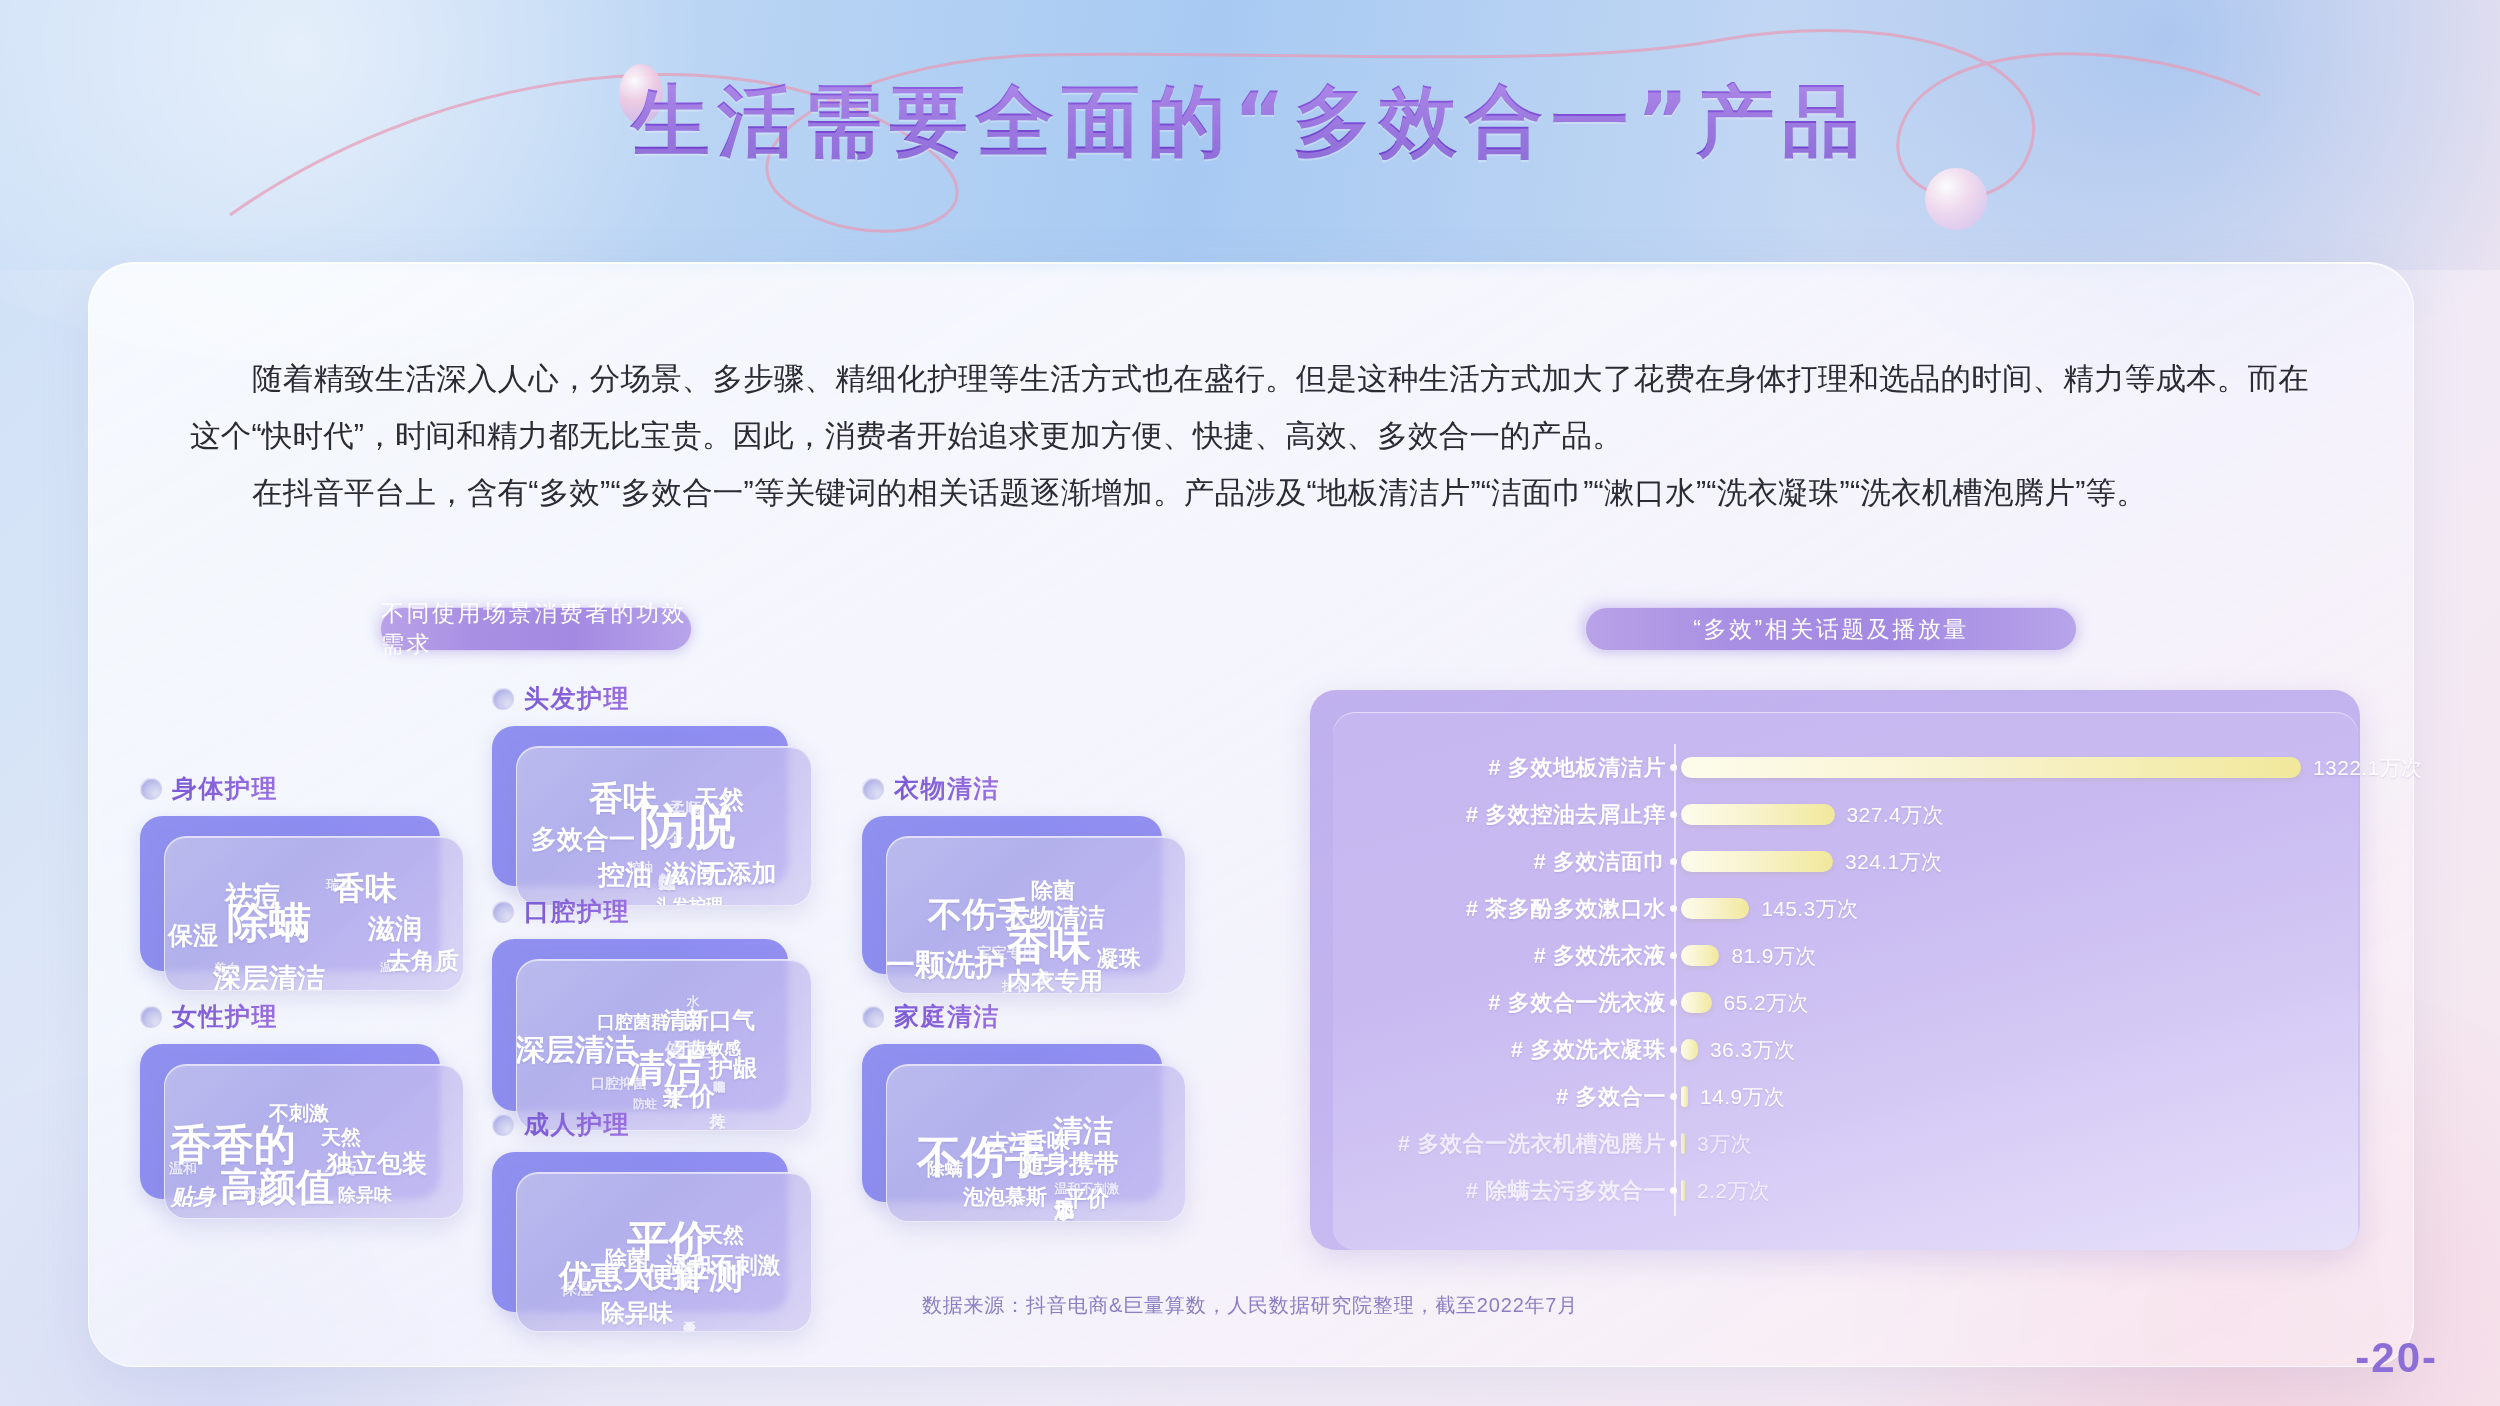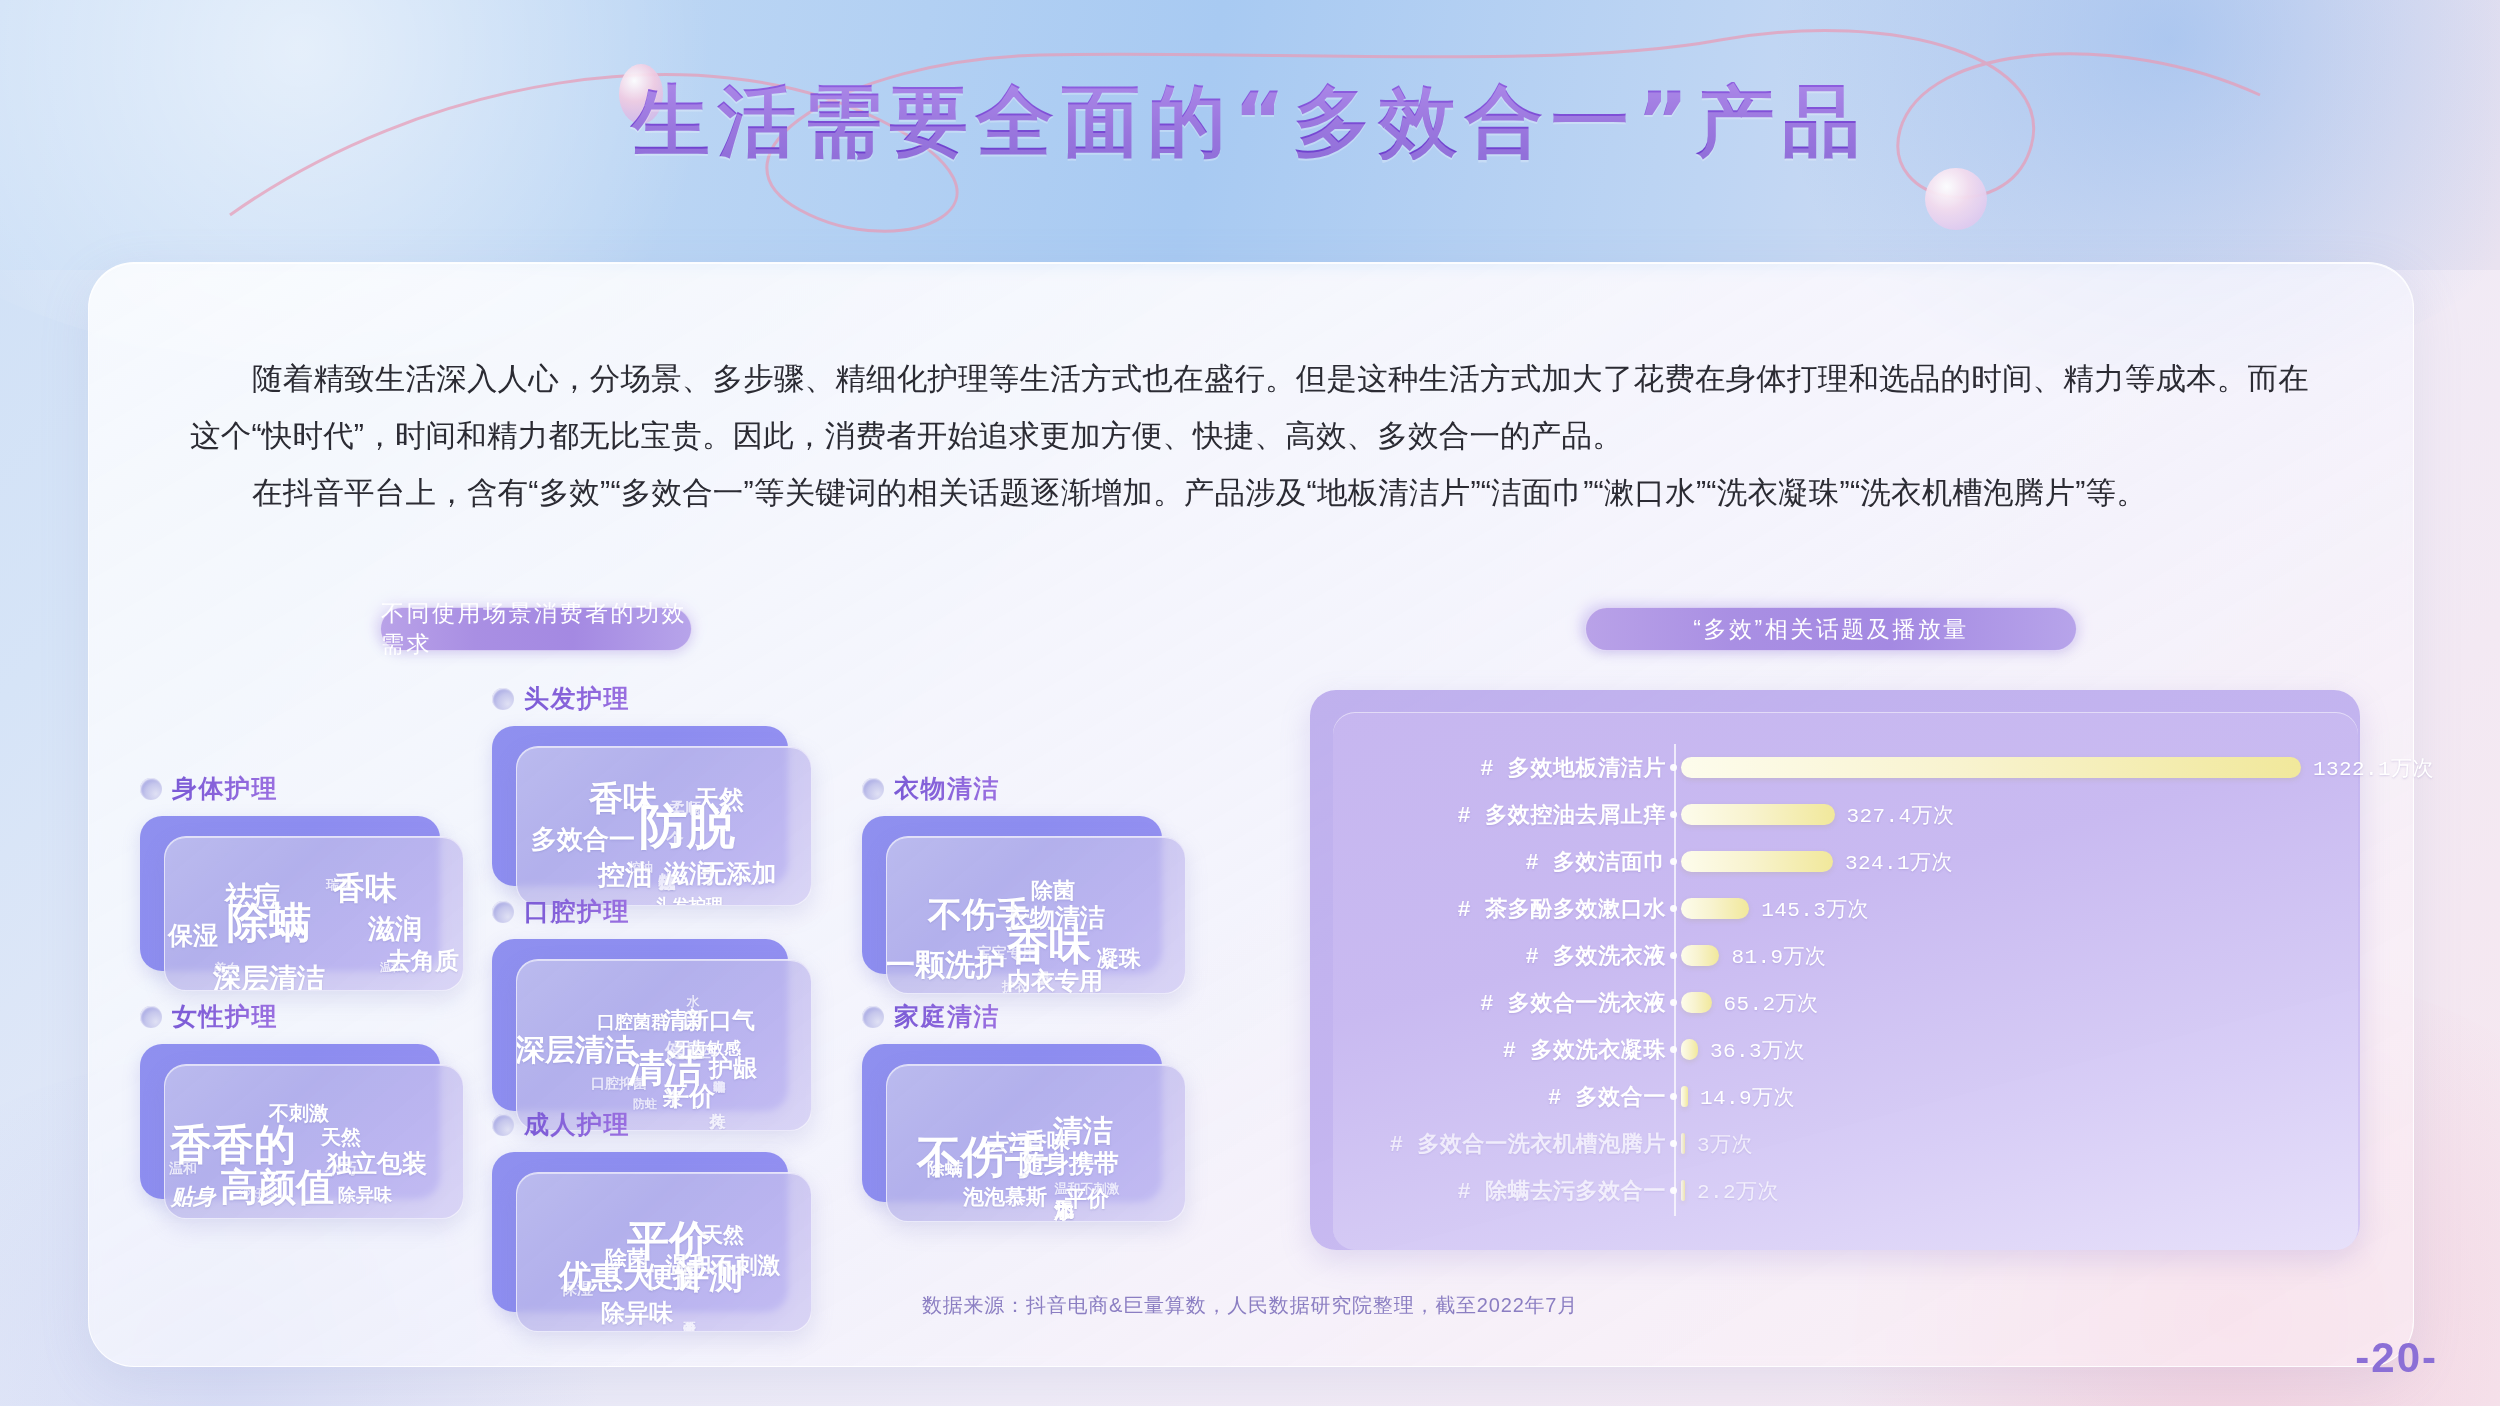--- a/index.html
+++ b/index.html
@@ -118,21 +118,21 @@
     box-shadow:0 10px 30px rgba(140,120,205,.22);
   }
   .chart-inner{
     position:absolute;left:1333px;top:712px;width:1025px;height:538px;border-radius:22px;
     background:linear-gradient(165deg,rgba(199,183,240,.95) 0%,rgba(201,186,241,.95) 38%,rgba(216,206,246,.93) 72%,rgba(232,226,250,.92) 100%);
     box-shadow:inset 0 1px 0 rgba(255,255,255,.5);
     overflow:hidden;
   }
   .axis{position:absolute;left:1674px;top:744px;width:2px;height:472px;background:rgba(255,255,255,.72);}
   .rows{position:absolute;left:1333px;top:744px;width:1025px;}
-  .row{position:relative;height:47px;display:flex;align-items:center;font-family:Liberation Mono, monospace;}
+  .row{position:relative;height:47px;display:flex;align-items:center;}
   .row-label{
     position:absolute;right:692px;width:430px;text-align:right;
     color:#ffffff;font-size:22px;letter-spacing:.6px;white-space:nowrap;font-weight:700;
     text-shadow:0 1px 2px rgba(120,100,180,.25);
   }
   .row-tick{position:absolute;left:337px;width:7px;height:7px;border-radius:50%;background:rgba(255,255,255,.92);}
   .bar{
     position:absolute;left:348px;height:21px;border-radius:11px;
     background:linear-gradient(90deg,#fdfcec 0%,#f8f3cf 45%,#f1e89b 100%);
     box-shadow:0 2px 5px rgba(160,150,90,.18);

